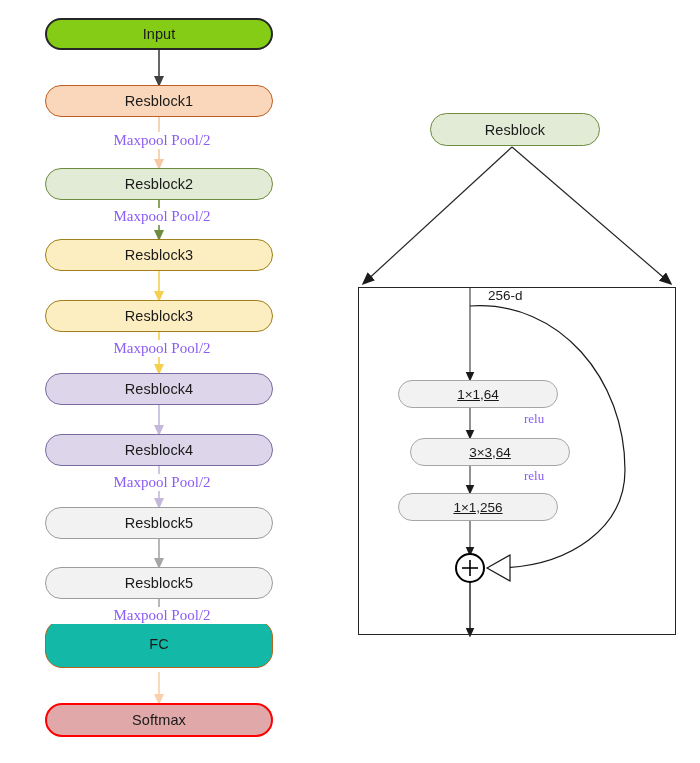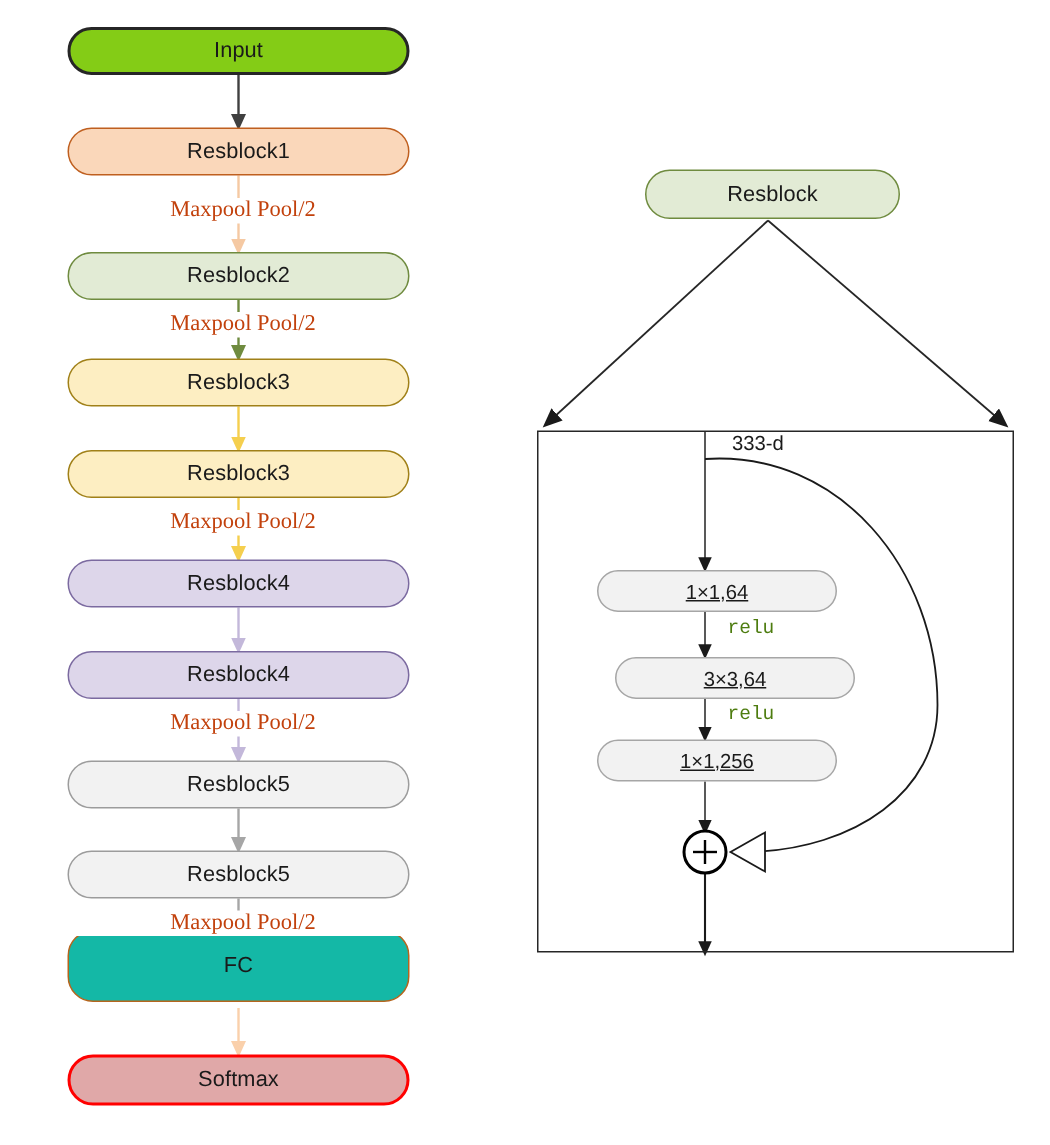--- a/index.html
+++ b/index.html
@@ -30,21 +30,21 @@
     font-size: 14.5px;
     color: #1a1a1a;
     border-radius: 17px;
     letter-spacing: 0.1px;
     white-space: nowrap;
   }
   .pool-label {
     position: absolute;
     font-family: "Liberation Serif", serif;
     font-size: 15px;
-    color: #c2410c;
+    color: #8b5cf6;
     text-align: center;
     background: #ffffff;
     white-space: nowrap;
     padding: 0 3px;
   }
   .inner-node {
     position: absolute;
     box-sizing: border-box;
     display: flex;
     align-items: center;
@@ -53,26 +53,27 @@
     font-size: 13.5px;
     color: #1a1a1a;
     border-radius: 15px;
     background: #f2f2f2;
     border: 1px solid #a6a6a6;
     white-space: nowrap;
     text-decoration: underline;
   }
   .edge-label {
     position: absolute;
-    font-family: Liberation Mono, monospace;
+    font-family: Liberation Serif, serif;
     font-size: 13px;
-    color: #4d7c0f;
+    color: #8b5cf6;
     background: #ffffff;
     white-space: nowrap;
     padding: 0 2px;
+    margin-left: 39px;
   }
   .dim-label {
     position: absolute;
     font-family: "Liberation Sans", sans-serif;
     font-size: 13.5px;
     color: #1a1a1a;
     background: #ffffff;
     white-space: nowrap;
     padding: 0 2px;
   }
@@ -239,14 +240,14 @@
 </div>
 
 <div class="edge-label" style="left:483px; top:411px;">
   <span>relu</span>
 </div>
 <div class="edge-label" style="left:483px; top:468px;">
   <span>relu</span>
 </div>
 
 <div class="dim-label" style="left:486px; top:288px;">
-  <span>333-d</span>
+  <span>256-d</span>
 </div>
 
 </body></html>

